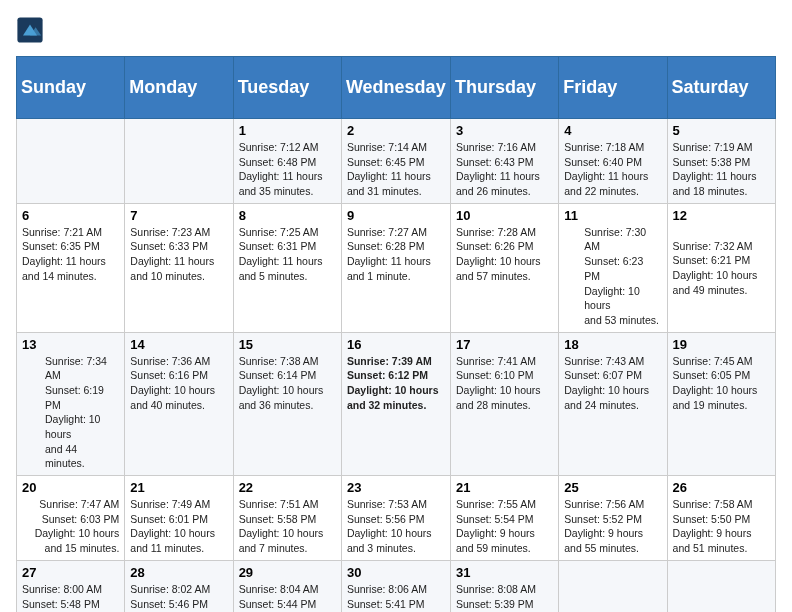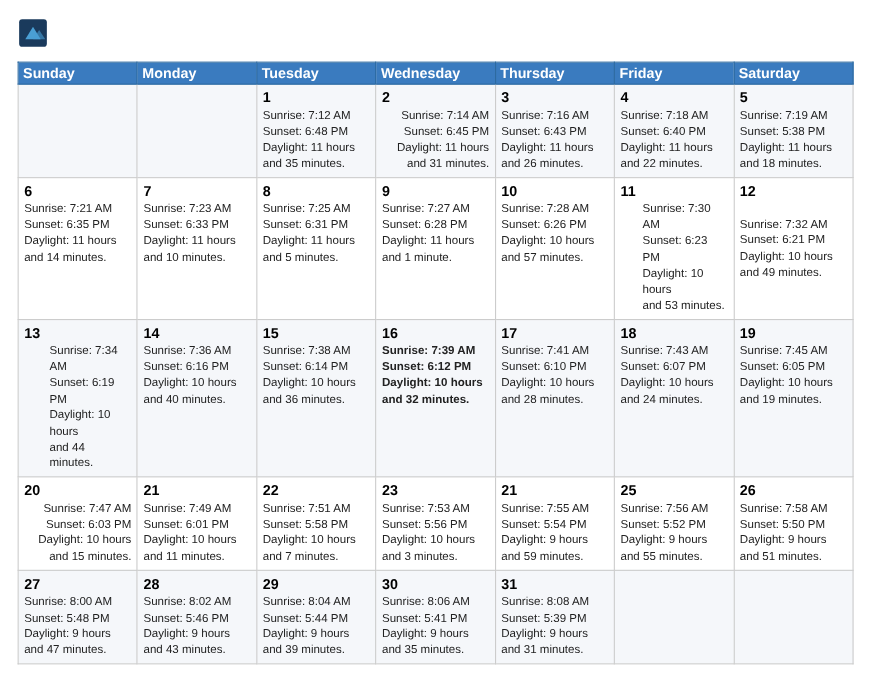--- a/index.html
+++ b/index.html
@@ -39,23 +39,23 @@
       margin-top: 2px;
     }
     table {
       width: 100%;
       border-collapse: collapse;
       font-size: 11px;
     }
     thead tr th {
       background-color: #3a7bbf;
       color: #fff;
-      padding: 2px 4px;
+      padding: 20px 4px;
       text-align: left;
-      font-size: 13px;
+      font-size: 18px;
       font-weight: bold;
       border: 1px solid #2d6aa0;
     }
     tbody tr td {
       border: 1px solid #ccc;
       padding: 4px 5px;
       vertical-align: top;
       width: 108px;
       min-height: 70px;
       background: #fff;
@@ -120,21 +120,21 @@
         <td class="empty-cell"></td>
         <td>
           <span class="day-num">1</span>
           <div class="day-info" style="white-space: pre-line;">Sunrise: 7:12 AM
 Sunset: 6:48 PM
 Daylight: 11 hours
 and 35 minutes.</div>
         </td>
         <td>
           <span class="day-num">2</span>
-          <div class="day-info" style="white-space: pre-line; text-align: right;">Sunrise: 7:14 AM
+          <div class="day-info" style="white-space: pre-line;">Sunrise: 7:14 AM
 Sunset: 6:45 PM
 Daylight: 11 hours
 and 31 minutes.</div>
         </td>
         <td>
           <span class="day-num">3</span>
           <div class="day-info" style="white-space: pre-line;">Sunrise: 7:16 AM
 Sunset: 6:43 PM
 Daylight: 11 hours
 and 26 minutes.</div>

